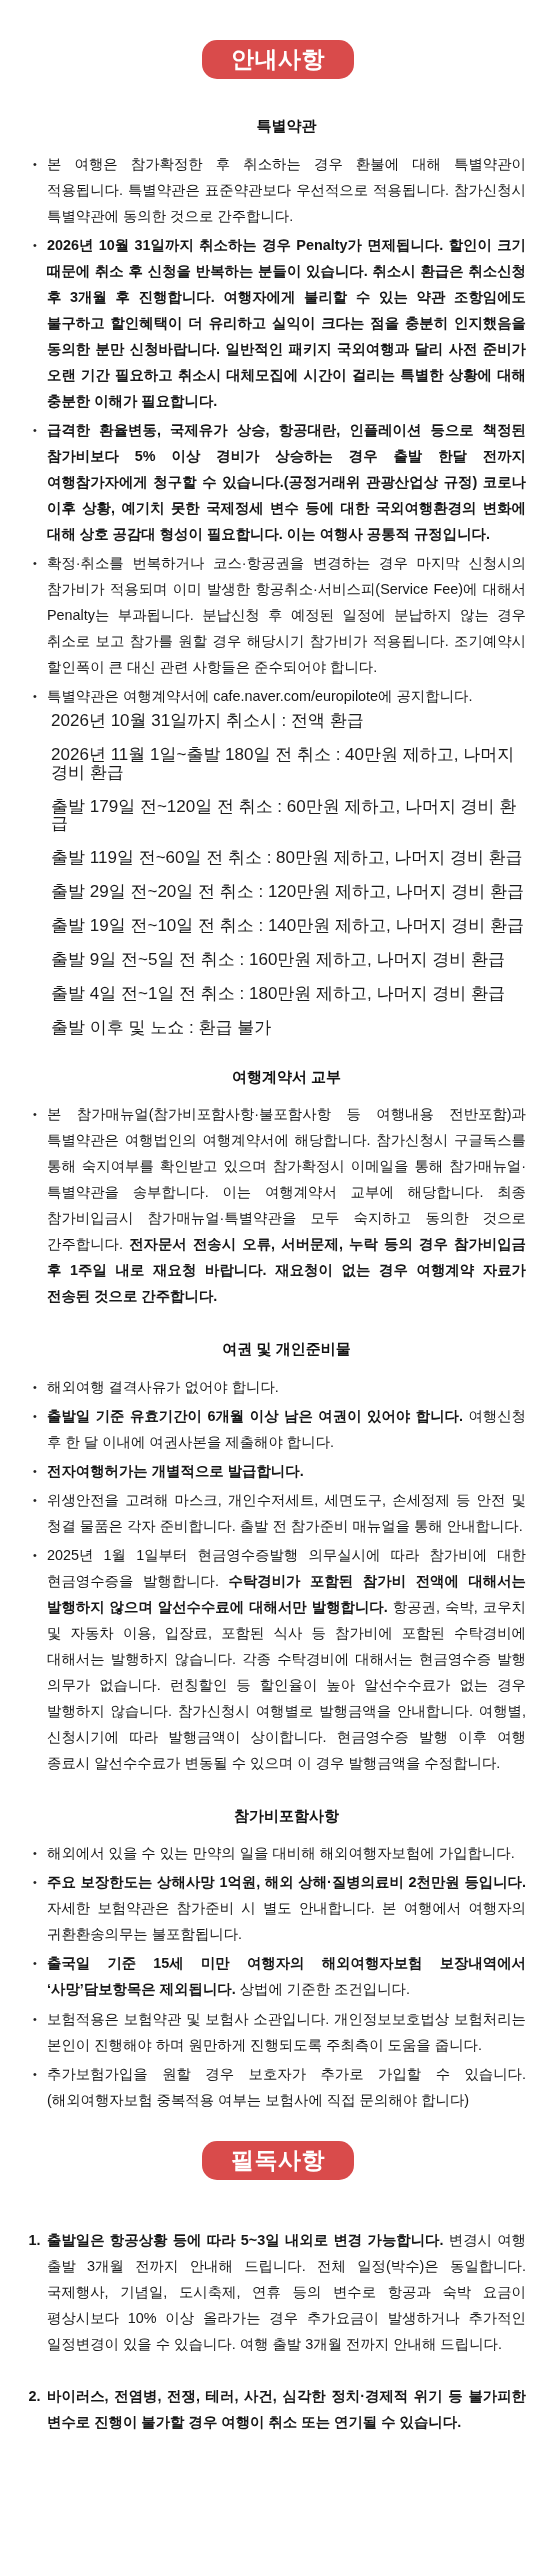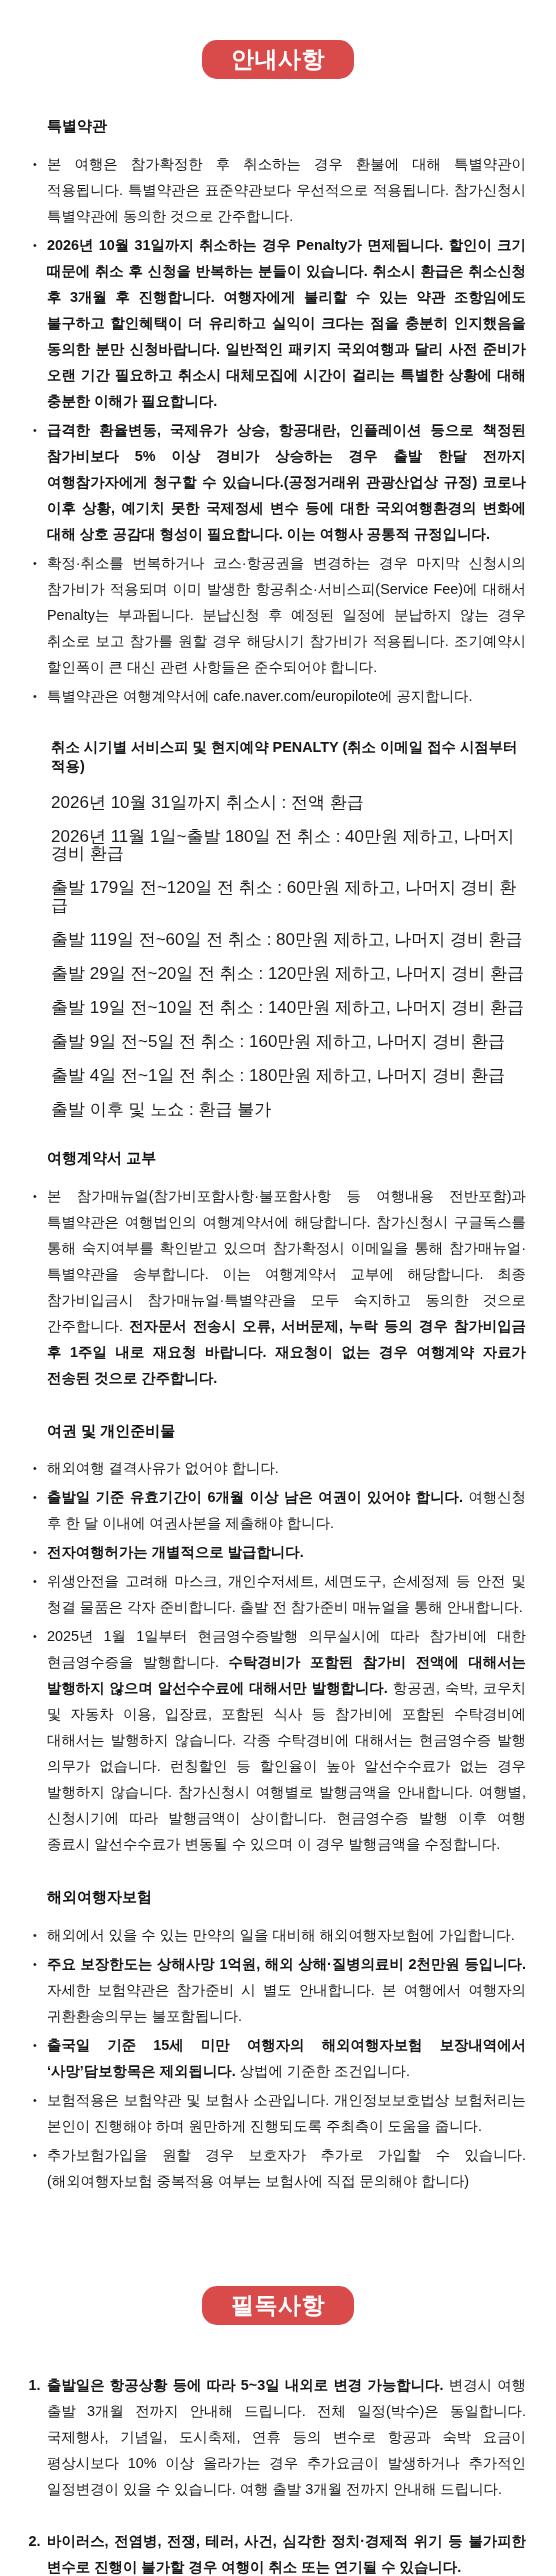--- a/index.html
+++ b/index.html
@@ -15,27 +15,28 @@
     margin:40px auto 0 auto;
     background:#d94b4b;
     color:#ffffff;
     font-weight:700;
     font-size:23px;
     line-height:1;
     padding:8.2px 29px;
     border-radius:15px;
     letter-spacing:0.5px;
   }
-  .badge.second{margin-top:92px;}
+  .badge.second{margin-top:28px;}
   .content{padding:0 30px 0 47px;}
   .sec-h{
     font-size:15px;
     font-weight:700;
     margin:31px 0 14.4px 0;
     color:#111;
+    text-align:center;
   }
   .sec-h:first-child{margin-top:38px;}
   .bullet{position:relative;margin:0 0 3.1px 0;}
   .dot{
     position:absolute;
     left:-14px;top:0;
     font-size:10.8px;
     line-height:26px;
     color:#222;
   }
@@ -91,21 +92,20 @@
           <div class="btext"><span class="b">급격한 환율변동, 국제유가 상승, 항공대란, 인플레이션 등으로 책정된 참가비보다 5% 이상 경비가 상승하는 경우 출발 한달 전까지 여행참가자에게 청구할 수 있습니다.(공정거래위 관광산업상 규정) 코로나 이후 상황, 예기치 못한 국제정세 변수 등에 대한 국외여행환경의 변화에 대해 상호 공감대 형성이 필요합니다. 이는 여행사 공통적 규정입니다.</span></div>
         </div>
         <div class="bullet">
           <span class="dot">•</span>
           <div class="btext"><span>확정·취소를 번복하거나 코스·항공권을 변경하는 경우 마지막 신청시의 참가비가 적용되며 이미 발생한 항공취소·서비스피(Service Fee)에 대해서 Penalty는 부과됩니다. 분납신청 후 예정된 일정에 분납하지 않는 경우 취소로 보고 참가를 원할 경우 해당시기 참가비가 적용됩니다. 조기예약시 할인폭이 큰 대신 관련 사항들은 준수되어야 합니다.</span></div>
         </div>
         <div class="bullet">
           <span class="dot">•</span>
           <div class="btext"><span>특별약관은 여행계약서에 cafe.naver.com/europilote에 공지합니다.</span></div>
         </div>
-        <div class="pen-h">취소 시기별 서비스피 및 현지예약 PENALTY (취소 이메일 접수 시점부터 적용)</div>
         <div class="pen-line">2026년 10월 31일까지 취소시 : 전액 환급</div>
         <div class="pen-line">2026년 11월 1일~출발 180일 전 취소 : 40만원 제하고, 나머지 경비 환급</div>
         <div class="pen-line">출발 179일 전~120일 전 취소 : 60만원 제하고, 나머지 경비 환급</div>
         <div class="pen-line">출발 119일 전~60일 전 취소 : 80만원 제하고, 나머지 경비 환급</div>
         <div class="pen-line">출발 29일 전~20일 전 취소 : 120만원 제하고, 나머지 경비 환급</div>
         <div class="pen-line">출발 19일 전~10일 전 취소 : 140만원 제하고, 나머지 경비 환급</div>
         <div class="pen-line">출발 9일 전~5일 전 취소 : 160만원 제하고, 나머지 경비 환급</div>
         <div class="pen-line">출발 4일 전~1일 전 취소 : 180만원 제하고, 나머지 경비 환급</div>
         <div class="pen-line">출발 이후 및 노쇼 : 환급 불가</div>
         <h2 class="sec-h">여행계약서 교부</h2>
@@ -127,21 +127,21 @@
           <div class="btext"><span class="b">전자여행허가는 개별적으로 발급합니다.</span></div>
         </div>
         <div class="bullet">
           <span class="dot">•</span>
           <div class="btext"><span>위생안전을 고려해 마스크, 개인수저세트, 세면도구, 손세정제 등 안전 및 청결 물품은 각자 준비합니다. 출발 전 참가준비 매뉴얼을 통해 안내합니다.</span></div>
         </div>
         <div class="bullet">
           <span class="dot">•</span>
           <div class="btext"><span>2025년 1월 1일부터 현금영수증발행 의무실시에 따라 참가비에 대한 현금영수증을 발행합니다. </span><span class="b">수탁경비가 포함된 참가비 전액에 대해서는 발행하지 않으며 알선수수료에 대해서만 발행합니다.</span><span> 항공권, 숙박, 코우치 및 자동차 이용, 입장료, 포함된 식사 등 참가비에 포함된 수탁경비에 대해서는 발행하지 않습니다. 각종 수탁경비에 대해서는 현금영수증 발행 의무가 없습니다. 런칭할인 등 할인율이 높아 알선수수료가 없는 경우 발행하지 않습니다. 참가신청시 여행별로 발행금액을 안내합니다. 여행별, 신청시기에 따라 발행금액이 상이합니다. 현금영수증 발행 이후 여행 종료시 알선수수료가 변동될 수 있으며 이 경우 발행금액을 수정합니다.</span></div>
         </div>
-        <h2 class="sec-h">해외여행자보험</h2>
+        <h2 class="sec-h">참가비포함사항</h2>
         <div class="bullet">
           <span class="dot">•</span>
           <div class="btext"><span>해외에서 있을 수 있는 만약의 일을 대비해 해외여행자보험에 가입합니다.</span></div>
         </div>
         <div class="bullet">
           <span class="dot">•</span>
           <div class="btext"><span class="b">주요 보장한도는 상해사망 1억원, 해외 상해·질병의료비 2천만원 등입니다.</span><span> 자세한 보험약관은 참가준비 시 별도 안내합니다. 본 여행에서 여행자의 귀환환송의무는 불포함됩니다.</span></div>
         </div>
         <div class="bullet">
           <span class="dot">•</span>

